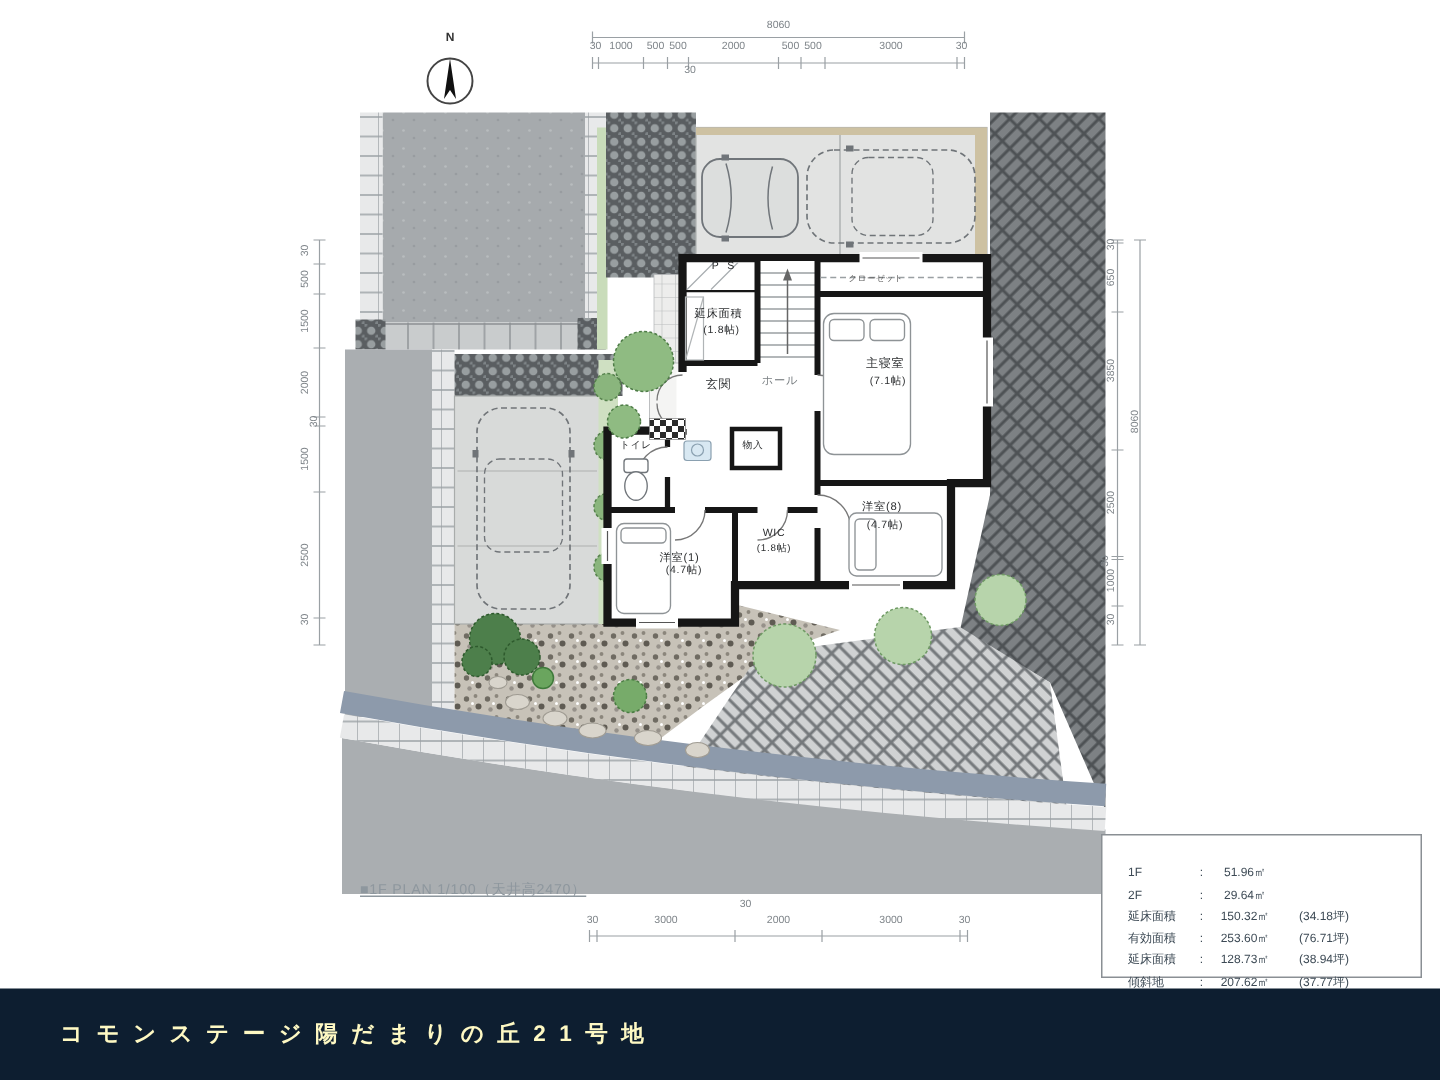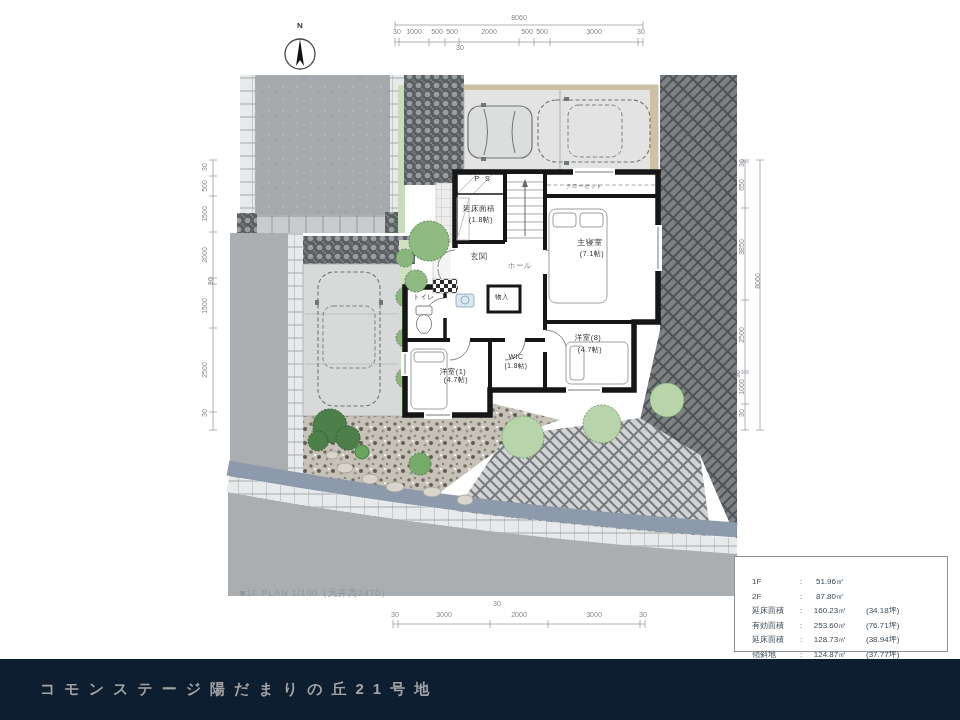--- a/index.html
+++ b/index.html
@@ -3,32 +3,32 @@
 <meta charset="utf-8">
 <style>
   html,body{margin:0;padding:0;background:#fff;}
   .page{position:relative;width:960px;height:720px;background:#ffffff;overflow:hidden;
         font-family:"Liberation Sans","DejaVu Sans",sans-serif;}
   .page svg{position:absolute;left:0;top:0;}
   .lbl{position:absolute;transform:translate(-50%,-50%);font-size:7px;color:#7f858a;white-space:nowrap;}
   .lbl.rot{transform:translate(-50%,-50%) rotate(-90deg);}
   .room{position:absolute;transform:translate(-50%,-50%);font-size:7.5px;color:#2d2f31;
         white-space:nowrap;letter-spacing:0.5px;}
-  .caption{position:absolute;left:240px;top:587px;font-size:9.5px;color:#8e979e;letter-spacing:0.5px;}
+  .caption{position:absolute;left:240px;top:587px;font-size:9.5px;color:#8e979e;letter-spacing:0.5px;text-decoration:underline;}
   .north-n{position:absolute;transform:translate(-50%,-50%);font-size:8px;color:#333;font-weight:bold;}
   .area-table{position:absolute;left:734px;top:556px;width:214px;height:96px;background:#fff;
               border:1.5px solid #8a8f94;box-sizing:border-box;padding-top:18px;}
   .t-row{display:flex;font-size:8px;line-height:14.5px;color:#3d4a55;}
   .t-label{width:45px;padding-left:17px;}
   .t-colon{width:8px;text-align:center;}
   .t-value{width:50px;text-align:center;}
   .t-tsubo{margin-left:11px;}
   .footer{position:absolute;left:0;right:0;bottom:0;height:61px;display:flex;align-items:center;
           padding-left:40px;box-sizing:border-box;}
-  .footer span{color:#a3a3a3;font-size:15px;font-weight:bold;letter-spacing:9px;white-space:nowrap;}
+  .footer span{color:#fef9c3;font-size:15px;font-weight:bold;letter-spacing:9px;white-space:nowrap;}
 </style>
 </head>
 <body>
 
 <div class="page">
 
   <svg width="960" height="720" viewBox="0 0 960 720">
     <defs>
       <pattern id="tiles" width="14" height="13" patternUnits="userSpaceOnUse">
         <rect width="14" height="13" fill="#e8e9ea"></rect>
@@ -305,21 +305,21 @@
   <span class="lbl rot" style="left:741px;top:335px;">2500</span>
   <span class="lbl rot" style="left:737px;top:374px;">30</span>
   <span class="lbl rot" style="left:741px;top:387px;">1000</span>
   <span class="lbl rot" style="left:741px;top:413px;">30</span>
   <span class="lbl rot" style="left:757px;top:281px;">8060</span>
 
   <span class="room" style="left:483px;top:178px;font-size:7px;letter-spacing:2px;">P S</span>
   <span class="room" style="left:479px;top:209px;">延床面積</span>
   <span class="room" style="left:481px;top:220px;font-size:7px;">(1.8帖)</span>
   <span class="room" style="left:479px;top:256px;font-size:8px;">玄関</span>
-  <span class="room" style="left:520px;top:254px;color:#7b8084;margin-top:12px;">ホール</span>
+  <span class="room" style="left:520px;top:254px;color:#7b8084;">ホール</span>
   <span class="room" style="left:584px;top:186px;font-size:5.5px;color:#555;">クローゼット</span>
   <span class="room" style="left:590px;top:242px;font-size:8px;">主寝室</span>
   <span class="room" style="left:592px;top:254px;font-size:7px;">(7.1帖)</span>
   <span class="room" style="left:502px;top:297px;font-size:6.5px;">物入</span>
   <span class="room" style="left:424px;top:297px;font-size:6.5px;">トイレ</span>
   <span class="room" style="left:453px;top:372px;">洋室(1)</span>
   <span class="room" style="left:456px;top:380px;font-size:7px;">(4.7帖)</span>
   <span class="room" style="left:516px;top:356px;font-size:7px;">WIC</span>
   <span class="room" style="left:516px;top:366px;font-size:6.5px;">(1.8帖)</span>
   <span class="room" style="left:588px;top:338px;">洋室(8)</span>
@@ -330,45 +330,45 @@
   <div class="area-table">
     <div class="t-row">
       <span class="t-label">1F</span>
       <span class="t-colon">:</span>
       <span class="t-value">51.96㎡</span>
       <span class="t-tsubo"></span>
     </div>
     <div class="t-row">
       <span class="t-label">2F</span>
       <span class="t-colon">:</span>
-      <span class="t-value">87.80㎡</span>
+      <span class="t-value">29.64㎡</span>
       <span class="t-tsubo"></span>
     </div>
     <div class="t-row">
       <span class="t-label">延床面積</span>
       <span class="t-colon">:</span>
-      <span class="t-value">160.23㎡</span>
+      <span class="t-value">150.32㎡</span>
       <span class="t-tsubo">(34.18坪)</span>
     </div>
     <div class="t-row">
       <span class="t-label">有効面積</span>
       <span class="t-colon">:</span>
       <span class="t-value">253.60㎡</span>
       <span class="t-tsubo">(76.71坪)</span>
     </div>
     <div class="t-row">
       <span class="t-label">延床面積</span>
       <span class="t-colon">:</span>
       <span class="t-value">128.73㎡</span>
       <span class="t-tsubo">(38.94坪)</span>
     </div>
     <div class="t-row">
       <span class="t-label">傾斜地</span>
       <span class="t-colon">:</span>
-      <span class="t-value">124.87㎡</span>
+      <span class="t-value">207.62㎡</span>
       <span class="t-tsubo">(37.77坪)</span>
     </div>
   </div>
 
   <div class="footer" style="background: rgb(13, 30, 48);">
     <span>コモンステージ陽だまりの丘21号地</span>
   </div>
 </div>
 
 </body></html>

